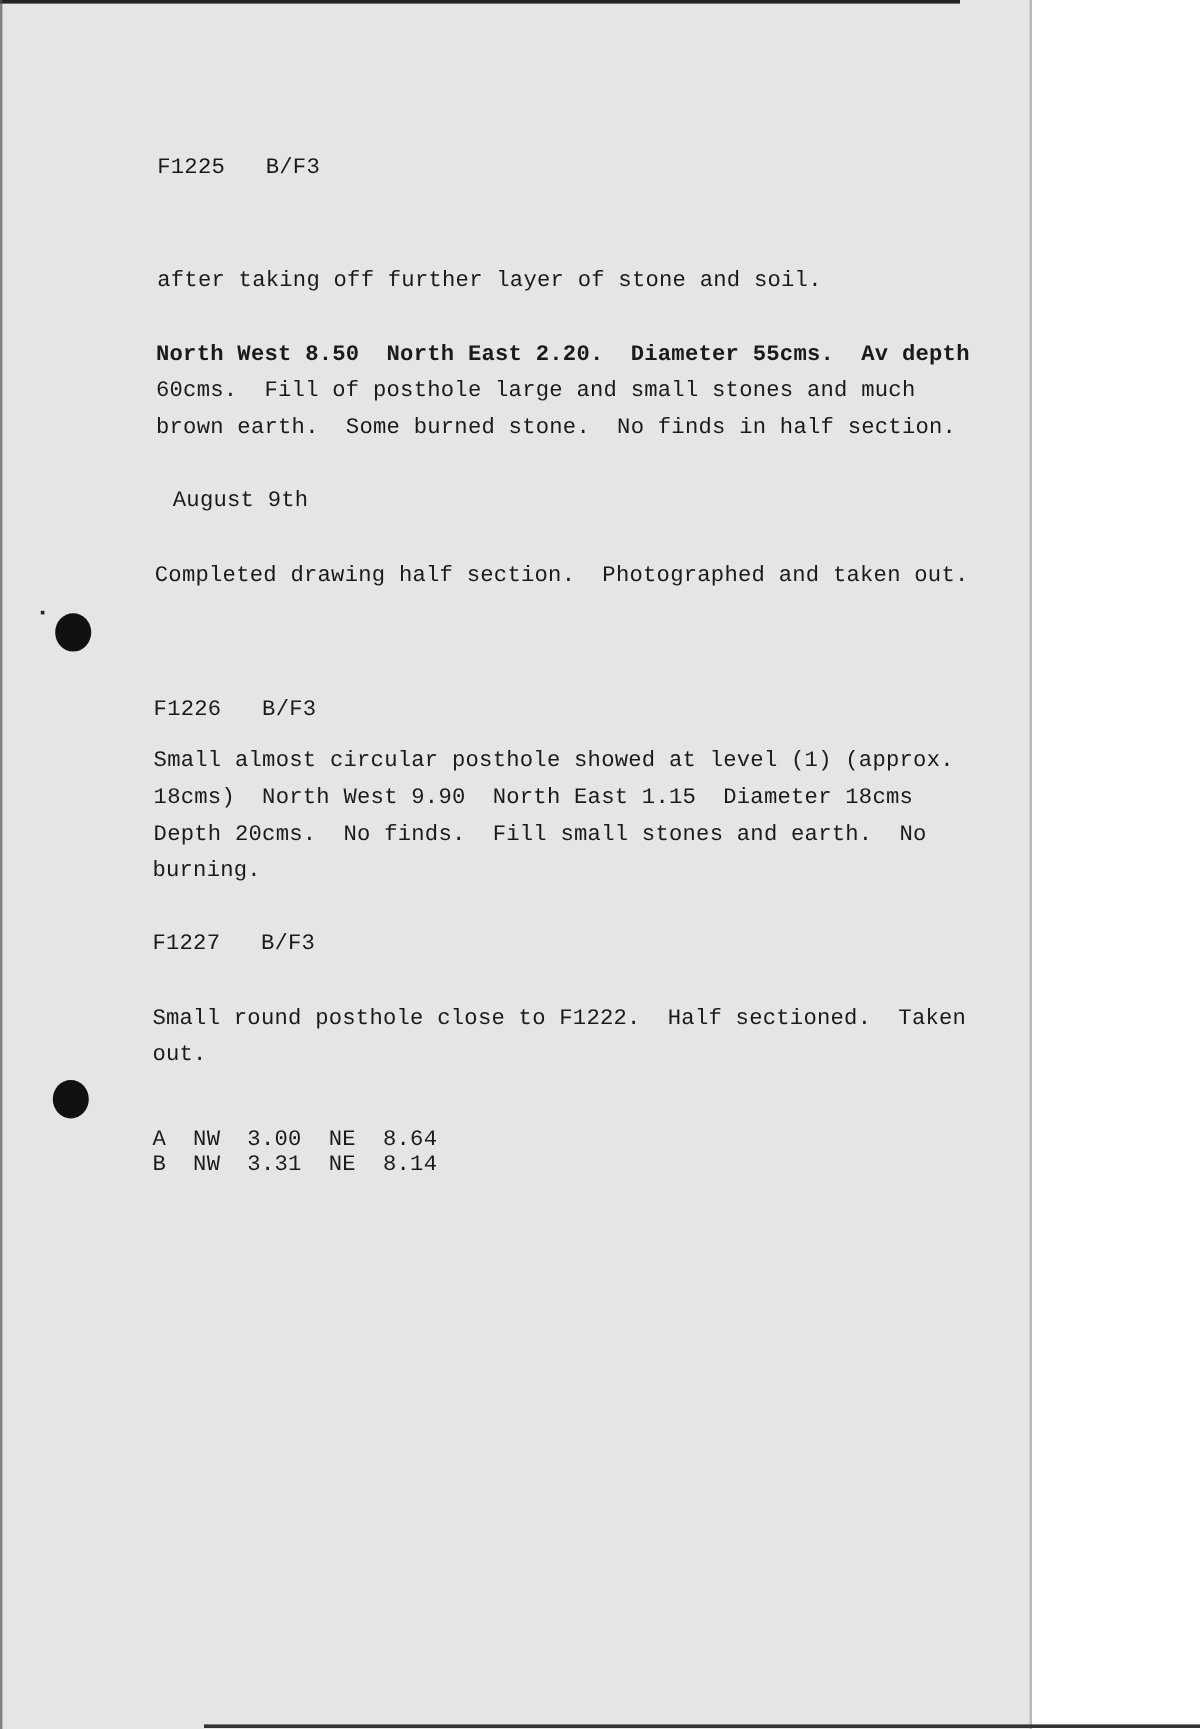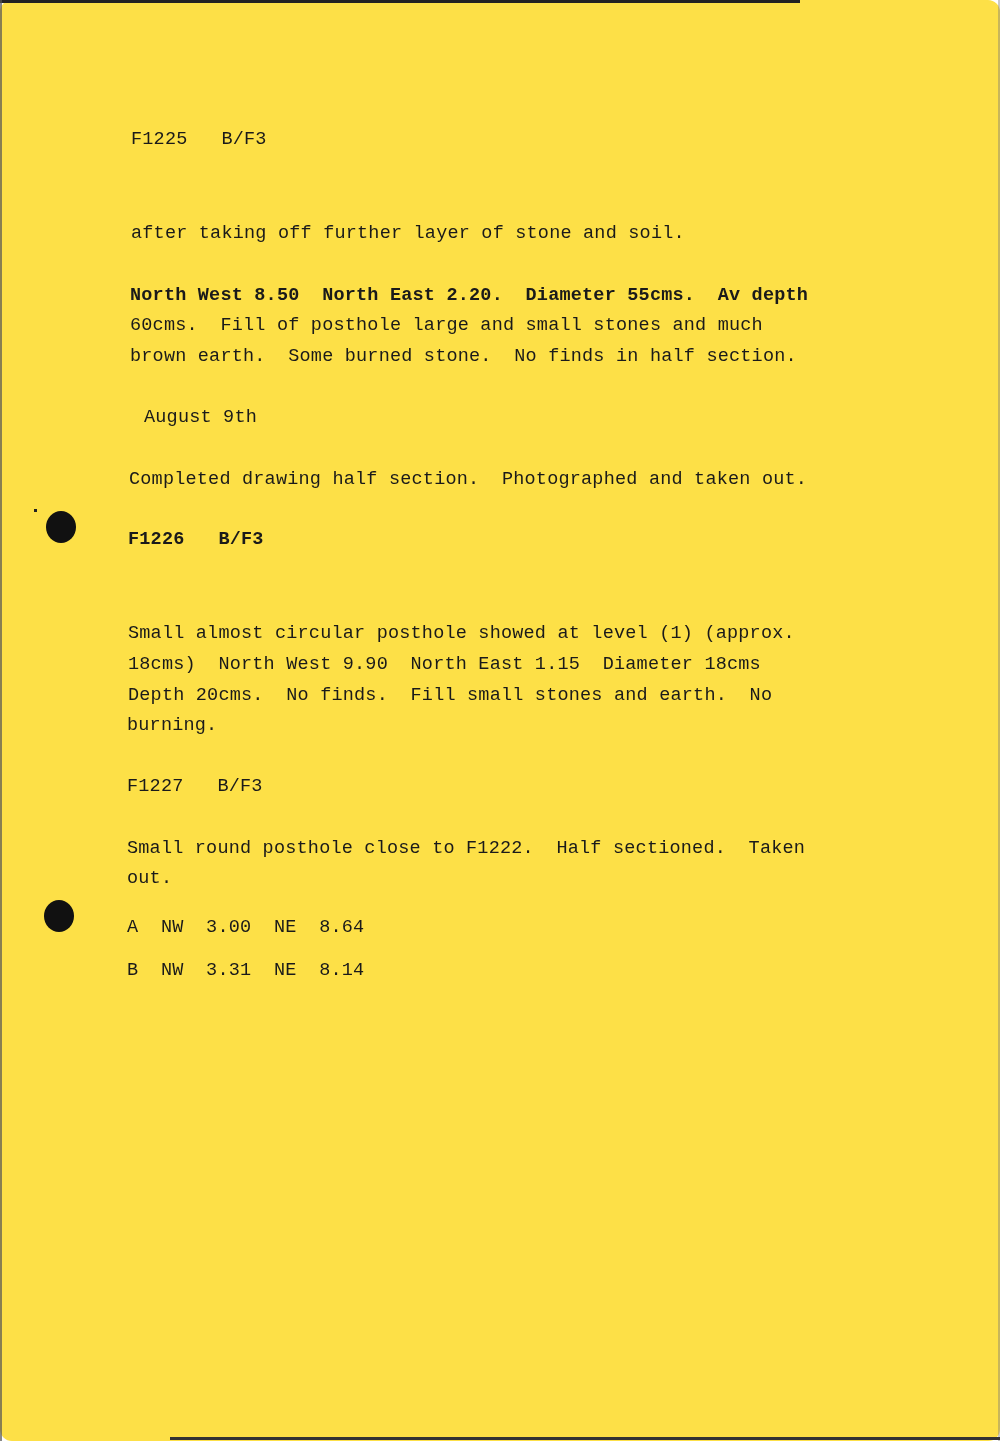--- a/index.html
+++ b/index.html
@@ -12,24 +12,23 @@
       height: 1441px;
       position: relative;
       overflow: hidden;
       font-family: "Liberation Mono", "DejaVu Sans Mono", monospace;
       color: #1a1a1a;
     }
     .page {
       position: absolute;
       left: 0;
       top: 0;
-      width: 1000px;
+      width: 860px;
       height: 1441px;
-      background: #fde047;
-      border-radius: 12px;
+      background: #e5e5e5;
     }
     .scan-top {
       position: absolute;
       left: 0;
       top: 0;
       width: 800px;
       height: 3px;
       background: #222;
     }
     .scan-left {
@@ -101,27 +100,27 @@
   <div class="line" style="left:131px; top:224px;">after taking off further layer of stone and soil.</div>
 
   <div class="line" style="left:130px; top:286px;font-weight:bold;">North West 8.50  North East 2.20.  Diameter 55cms.  Av depth</div>
   <div class="line" style="left:130px; top:316px;">60cms.  Fill of posthole large and small stones and much</div>
   <div class="line" style="left:130px; top:347px;">brown earth.  Some burned stone.  No finds in half section.</div>
 
   <div class="line" style="left:144px; top:408px;">August 9th</div>
 
   <div class="line" style="left:129px; top:470px;">Completed drawing half section.  Photographed and taken out.</div>
 
-  <div class="line" style="left:128px; top:530px;font-weight:bold;">F1226   B/F3</div>
+  <div class="line" style="left:128px; top:582px;">F1226   B/F3</div>
 
   <div class="line" style="left:128px; top:624px;">Small almost circular posthole showed at level (1) (approx.</div>
   <div class="line" style="left:128px; top:655px;">18cms)  North West 9.90  North East 1.15  Diameter 18cms</div>
   <div class="line" style="left:128px; top:686px;">Depth 20cms.  No finds.  Fill small stones and earth.  No</div>
   <div class="line" style="left:127px; top:716px;">burning.</div>
 
   <div class="line" style="left:127px; top:777px;">F1227   B/F3</div>
 
   <div class="line" style="left:127px; top:839px;">Small round posthole close to F1222.  Half sectioned.  Taken</div>
   <div class="line" style="left:127px; top:869px;">out.</div>
 
-  <div class="line" style="left:127px; top:918px;text-align:center;">A  NW  3.00  NE  8.64</div>
+  <div class="line" style="left:127px; top:940px;text-align:center;">A  NW  3.00  NE  8.64</div>
   <div class="line" style="left:127px; top:961px;">B  NW  3.31  NE  8.14</div>
 </div>
 
 </body></html>

